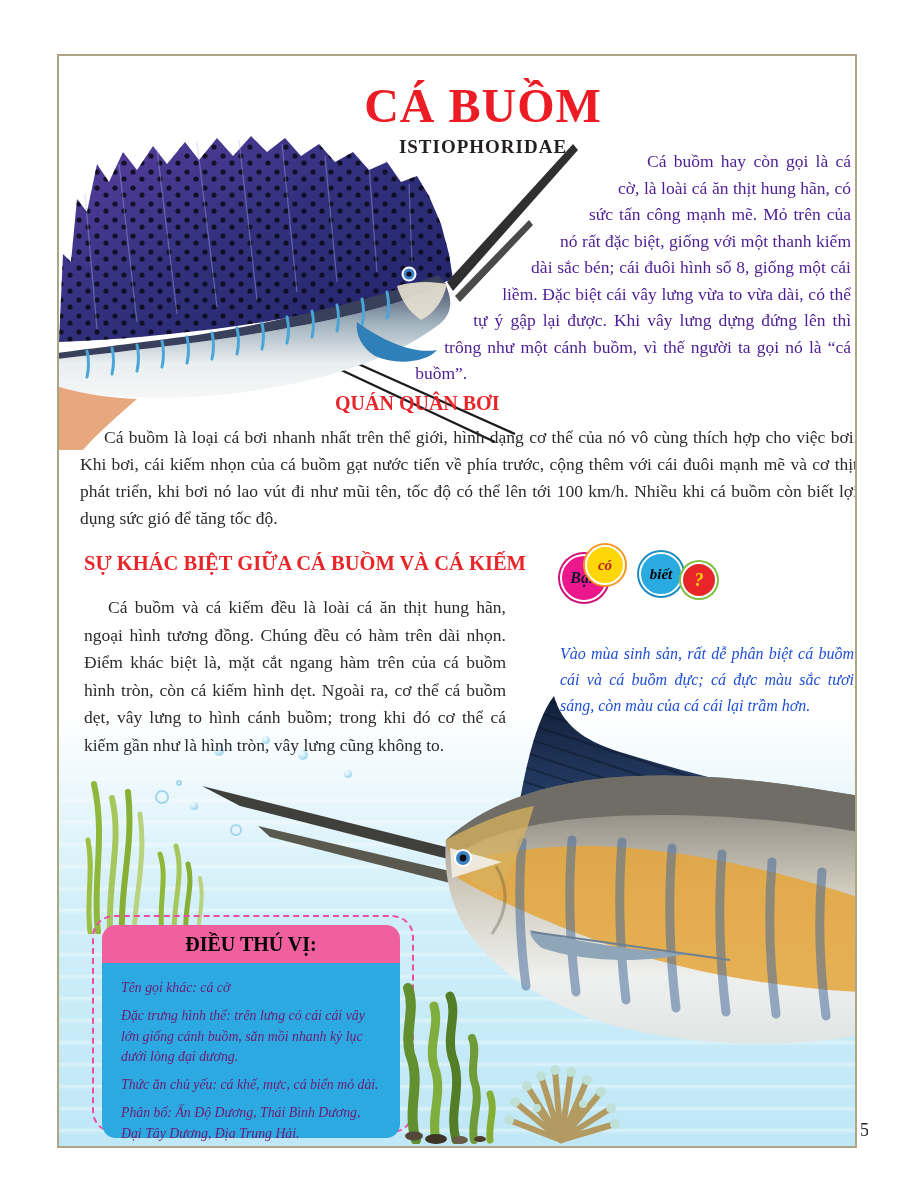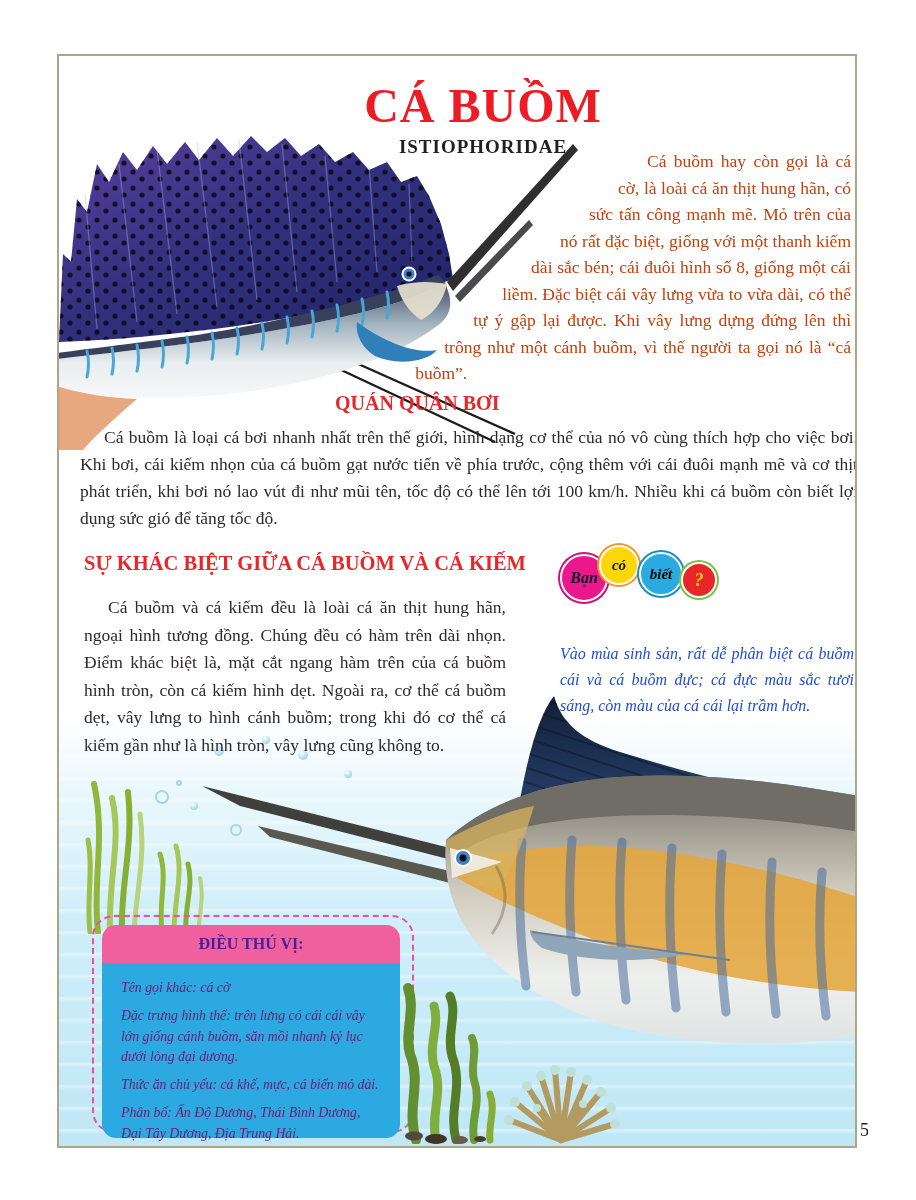--- a/index.html
+++ b/index.html
@@ -7,56 +7,56 @@
         font-family:Liberation Serif, serif;color:#2d292a;}
   #frame{position:absolute;left:57px;top:54px;width:796px;height:1090px;
          border:2px solid #aca687;background:#fff;overflow:hidden;}
   .abs{position:absolute;}
   
   .title{left:26px;top:22px;width:796px;text-align:center;font-size:48px;font-weight:bold;
          color:#ed1c24;letter-spacing:1px;}
   .subtitle{left:26px;top:80px;width:796px;text-align:center;font-size:19px;font-weight:bold;
             color:#231f20;letter-spacing:1px;}
   .intro{left:330px;top:92px;width:462px;font-size:17.5px;line-height:26.5px;
-         text-align:justify;color:#c2410c;}
+         text-align:justify;color:#4c1d95;}
   .intro-shape{float:left;width:258px;height:236px;shape-outside:polygon(0 0,100% 0,0 100%);}
   .h-red{font-weight:bold;color:#e8262a;}
   .h1{left:276px;top:336px;font-size:20px;}
   .para1{left:21px;top:368px;width:778px;font-size:17.5px;line-height:27px;
          text-align:justify;text-indent:24px;}
   .h2{left:25px;top:496px;font-size:20.5px;}
   .paraL{left:25px;top:538px;width:422px;font-size:17.5px;line-height:27.5px;
          text-align:justify;text-indent:24px;}
   .note{left:501px;top:545px;width:294px;font-size:16px;line-height:26px;font-style:italic;
         color:#1d4ed8;text-align:justify;margin-top:40px;}
   
   .bcirc{position:absolute;border-radius:50%;display:flex;align-items:center;justify-content:center;
          font-weight:bold;font-style:italic;border:2px solid #fff;box-sizing:border-box;}
   .bc1{left:501px;top:498px;width:48px;height:48px;background:#ec168d;color:#0f172a;
        font-size:16px;box-shadow:0 0 0 2px #cf0f7a;z-index:1;}
-  .bc2{left:540px;top:489px;width:40px;height:40px;background:#ffd607;color:#0f172a;
+  .bc2{left:526px;top:489px;width:40px;height:40px;background:#ffd607;color:#b91c1c;
        font-size:15px;box-shadow:0 0 0 2px #f7941d;z-index:2;}
   .bc3{left:580px;top:496px;width:44px;height:44px;background:#29abe2;color:#000000;
        font-size:15px;box-shadow:0 0 0 2px #1b8dbf;z-index:3;}
   .bc4{left:622px;top:506px;width:36px;height:36px;background:#e8262a;color:#ffd607;
        font-size:18px;box-shadow:0 0 0 2px #7fbf42;z-index:4;}
   
   .water{left:0;top:660px;width:796px;height:430px;
     background:
       repeating-linear-gradient(180deg,rgba(255,255,255,0) 0 16px,rgba(255,255,255,.42) 18px,rgba(255,255,255,0) 22px),
       linear-gradient(180deg,rgba(207,238,249,0) 0%,rgba(207,238,249,.5) 20%,#cfeef9 48%,#bfe7f6 100%);}
   .bubble{position:absolute;border-radius:50%;}
   .bfill{background:radial-gradient(circle at 35% 30%,#eefafd 10%,#a9dbee 65%,#83c6e3);}
   .bhollow{border:2px solid #a3d6ea;background:rgba(235,249,253,.3);box-sizing:border-box;}
   
   .funbox{left:33px;top:859px;width:318px;height:214px;border:2.5px dashed #ef4da2;
           border-radius:22px;z-index:6;}
   .funinner{position:absolute;left:43px;top:869px;width:298px;z-index:7;}
   .funhead{background:#f0609e;border-radius:14px 14px 0 0;height:38px;display:flex;
-           align-items:center;justify-content:center;color:#4c1d95;font-weight:bold;font-size:16px;}
+           align-items:center;justify-content:center;color:#000000;font-weight:bold;font-size:20px;}
   .funbody{background:#2ba9e0;border-radius:0 0 14px 14px;padding:7px 11px 8px;height:160px;}
   .funbody p{margin:8px;color:#701a75;font-style:italic;font-size:13.8px;line-height:20.3px;}
   .pagenum{position:absolute;left:860px;top:1120px;font-size:18px;color:#231f20;}
   .z-art{z-index:5;} .z-text{z-index:8;}
 </style>
 </head>
 <body>
 
 <div id="page">
   <div id="frame">

